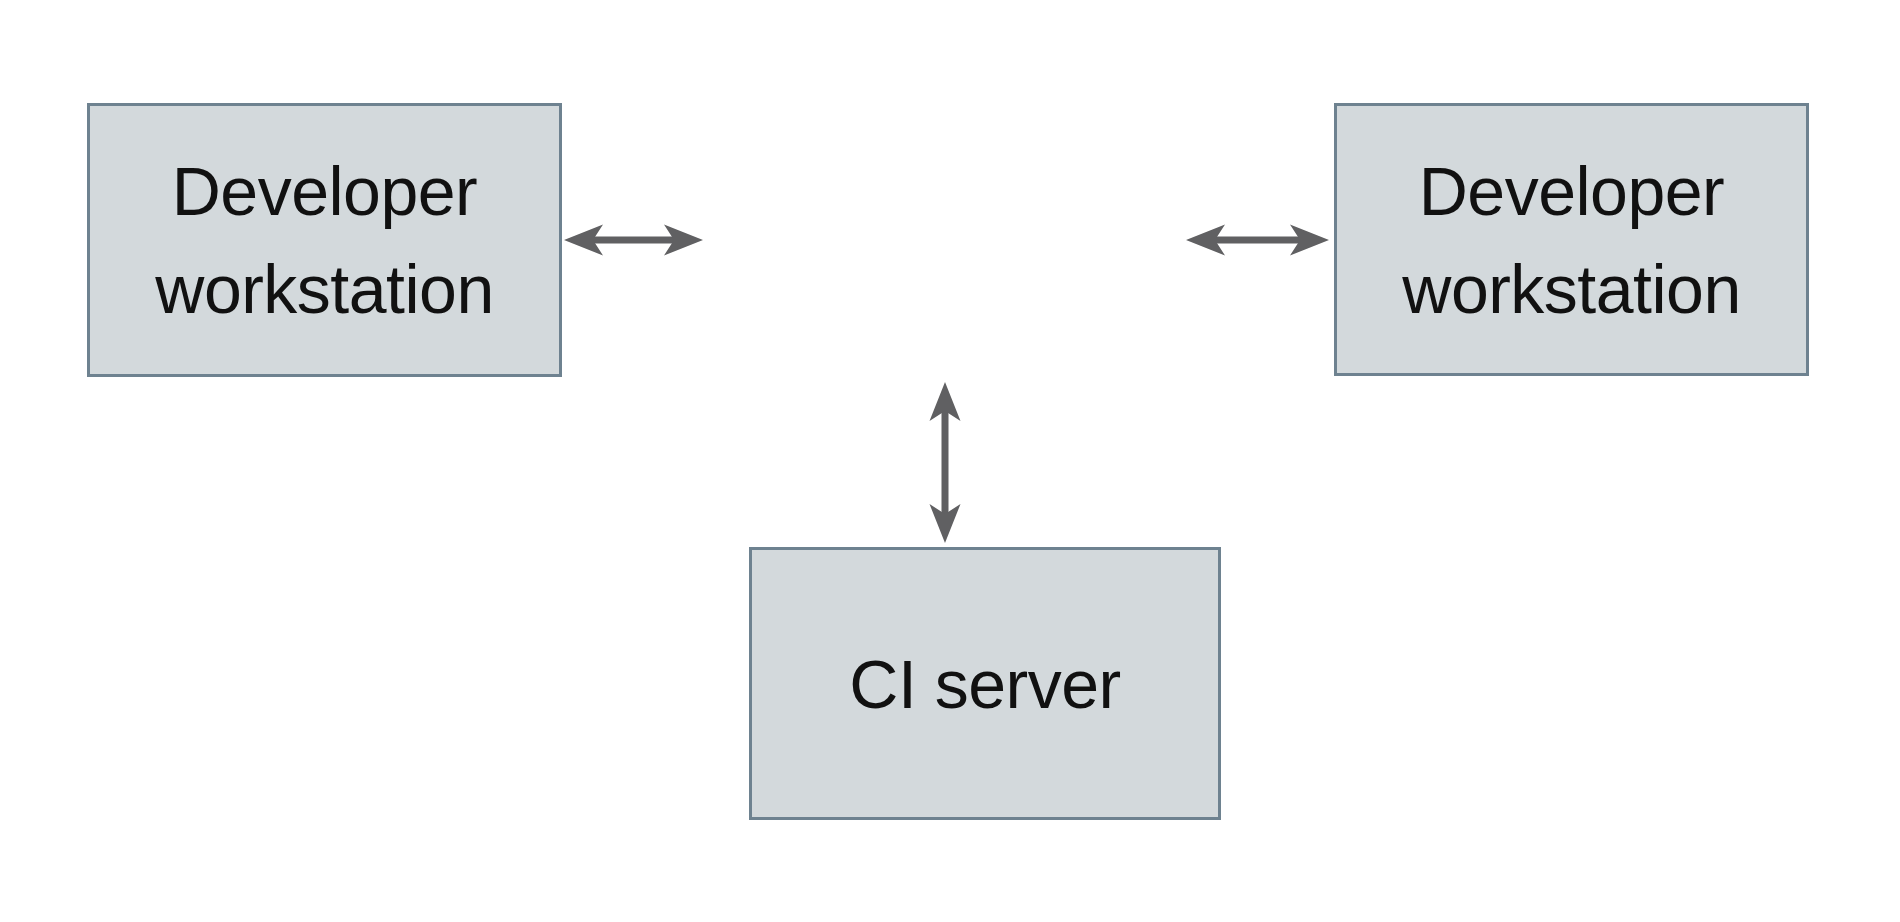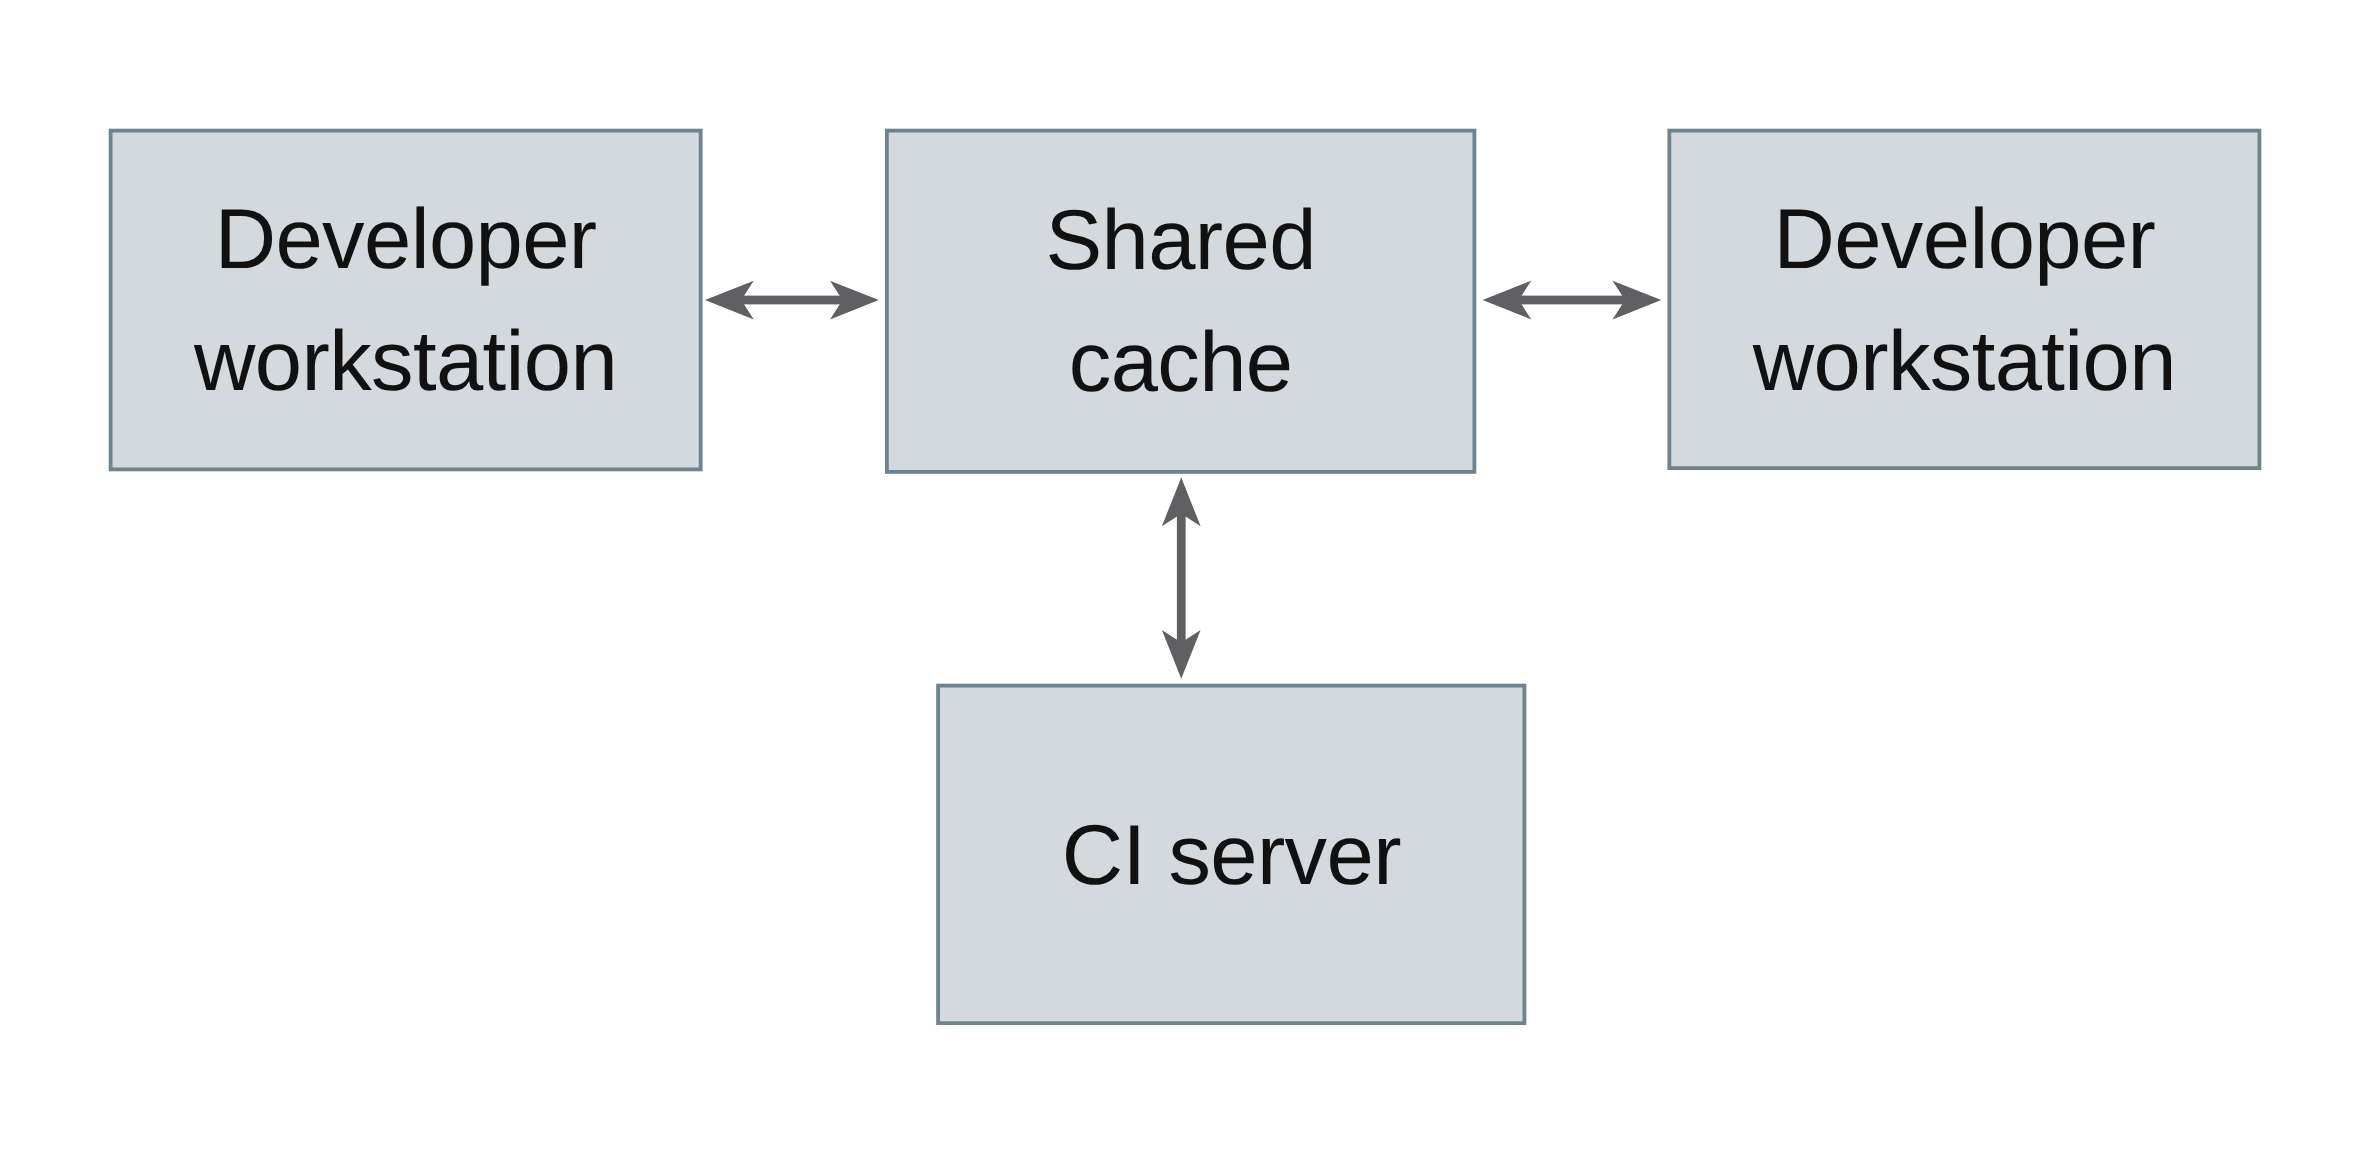--- a/index.html
+++ b/index.html
@@ -54,26 +54,20 @@
 
 <div class="canvas">
 
   <div class="node node-dev-left">
     <div class="node-label">
       <span class="line">Developer</span>
       <span class="line">workstation</span>
     </div>
   </div>
 
-  <div class="node node-cache">
-    <div class="node-label">
-      <span class="line">Shared</span>
-      <span class="line">cache</span>
-    </div>
-  </div>
 
   <div class="node node-dev-right">
     <div class="node-label">
       <span class="line">Developer</span>
       <span class="line">workstation</span>
     </div>
   </div>
 
   <div class="node node-ci">
     <div class="node-label">

